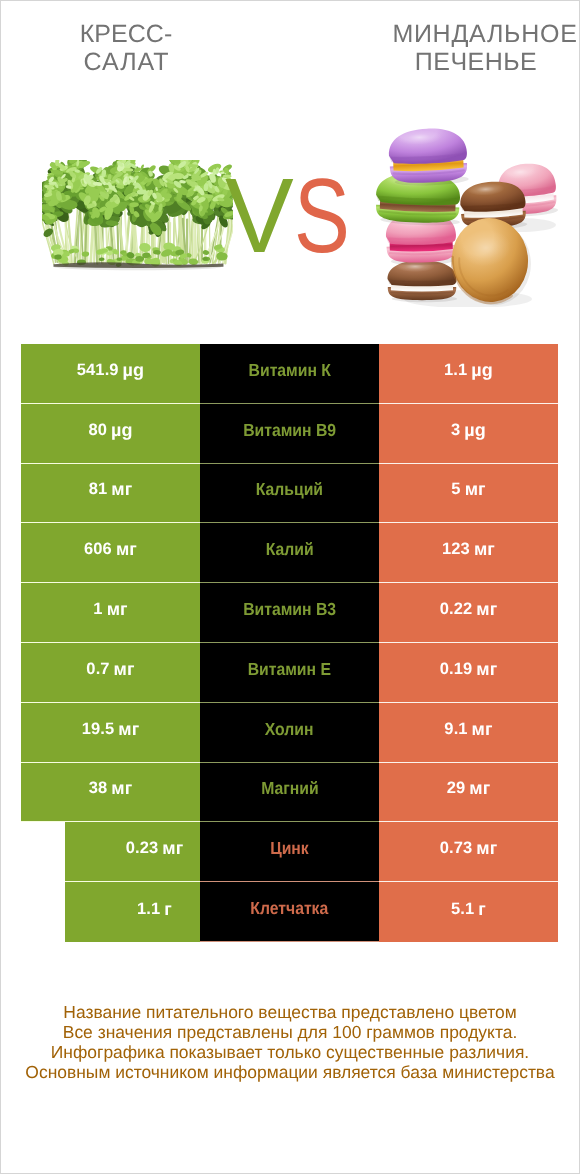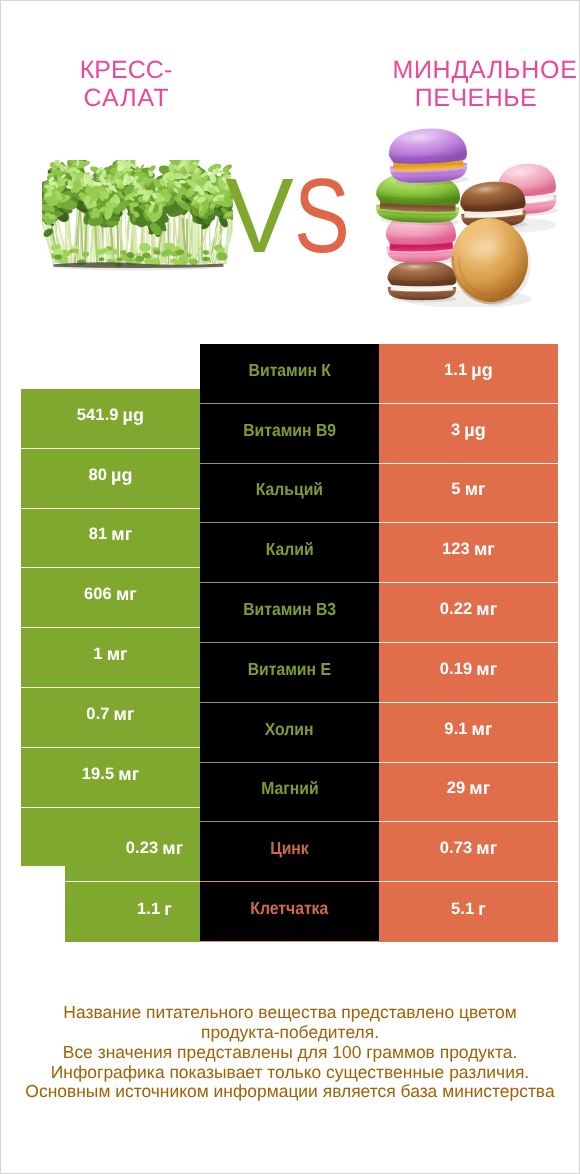--- a/index.html
+++ b/index.html
@@ -3,21 +3,21 @@
 <meta charset="utf-8">
 <style>
   html,body{margin:0;padding:0;background:#ffffff;}
   body{width:580px;height:1174px;font-family:"Liberation Sans",sans-serif;
        -webkit-font-smoothing:antialiased;text-rendering:geometricPrecision;}
   .page{position:absolute;left:0;top:0;width:580px;height:1174px;background:#fff;overflow:hidden;box-sizing:border-box;}
   .pageborder{position:absolute;left:0;top:0;width:580px;height:1174px;box-sizing:border-box;border:1px solid #d5d5d5;pointer-events:none;z-index:50;}
 
   
   .title{position:absolute;font-family:"Liberation Sans",sans-serif;font-weight:400;
-         font-size:25px;line-height:28.7px;color:#ec4899;text-align:center;letter-spacing:0.05px;margin-top:36px;}
+         font-size:25px;line-height:28.7px;color:#737373;text-align:center;letter-spacing:0.05px;}
   .title div{white-space:nowrap;position:relative;}
   #title-right div:nth-child(2){left:-9px;letter-spacing:0.45px;}
   #title-left div:nth-child(2){left:0.5px;letter-spacing:0.95px;}
   #title-left {left:36px;  top:19.6px; width:180px;}
   #title-right{left:392px; top:19.6px; width:186px;letter-spacing:0.72px;}
 
   
   .hero{position:absolute;}
   #hero-left  {left:42px;  top:160px; width:191px; height:112px;}
   #hero-right {left:360px; top:112px; width:200px; height:195px;}
@@ -37,21 +37,21 @@
         display:flex;align-items:center;justify-content:center;}
   .cell>span{position:relative;top:-3px;}
   .cell-left {left:0px;   width:179px;}
   .cell-mid  {left:179px; width:179px;}
   .cell-right{left:358px; width:179px;}
 
   .cell-left  {background:#80a72e;color:#ffffff;}
   .cell-right {background:#e06e4a;color:#ffffff;}
   .cell-mid   {background:#000000;}
 
-  .row.sep-green .cell-left  {border-bottom:1.4px solid #f7fde0;margin-top:45px;}
+  .row.sep-green .cell-left  {border-bottom:1.4px solid #f7fde0;}
   .row.sep-green .cell-right {border-bottom:1.4px solid #fdf3ec;}
   .row.sep-green .cell-mid   {border-bottom:1.2px solid #8c9a5e;}
   .row.sep-orange .cell-left {border-bottom:1.4px solid #f7fde0;margin-left:44px;}
   .row.sep-orange .cell-right{border-bottom:1.4px solid #fdf3ec;}
   .row.sep-orange .cell-mid  {border-bottom:1.2px solid #d0917a;}
   .row:last-child .cell-left {border-bottom:none;}
   .row:last-child .cell-right{border-bottom:none;}
 
   .val{font-size:16.5px;font-weight:700;letter-spacing:0.1px;white-space:nowrap;}
   .val.u{font-size:18px;font-weight:700;margin-left:4px;}
@@ -647,20 +647,19 @@
         </div>
         <div class="cell cell-right">
           <span class="val">5.1</span>
           <span class="val u">г</span>
         </div>
       </div>
     </div>
 
   <div id="footer">
     <div>Название питательного вещества представлено цветом</div>
-    <div>продукта-победителя.</div>
     <div>Все значения представлены для 100 граммов продукта.</div>
     <div>Инфографика показывает только существенные различия.</div>
     <div>Основным источником информации является база министерства</div>
   </div>
 
   <div class="pageborder"></div>
 </div>
 
 </body></html>

